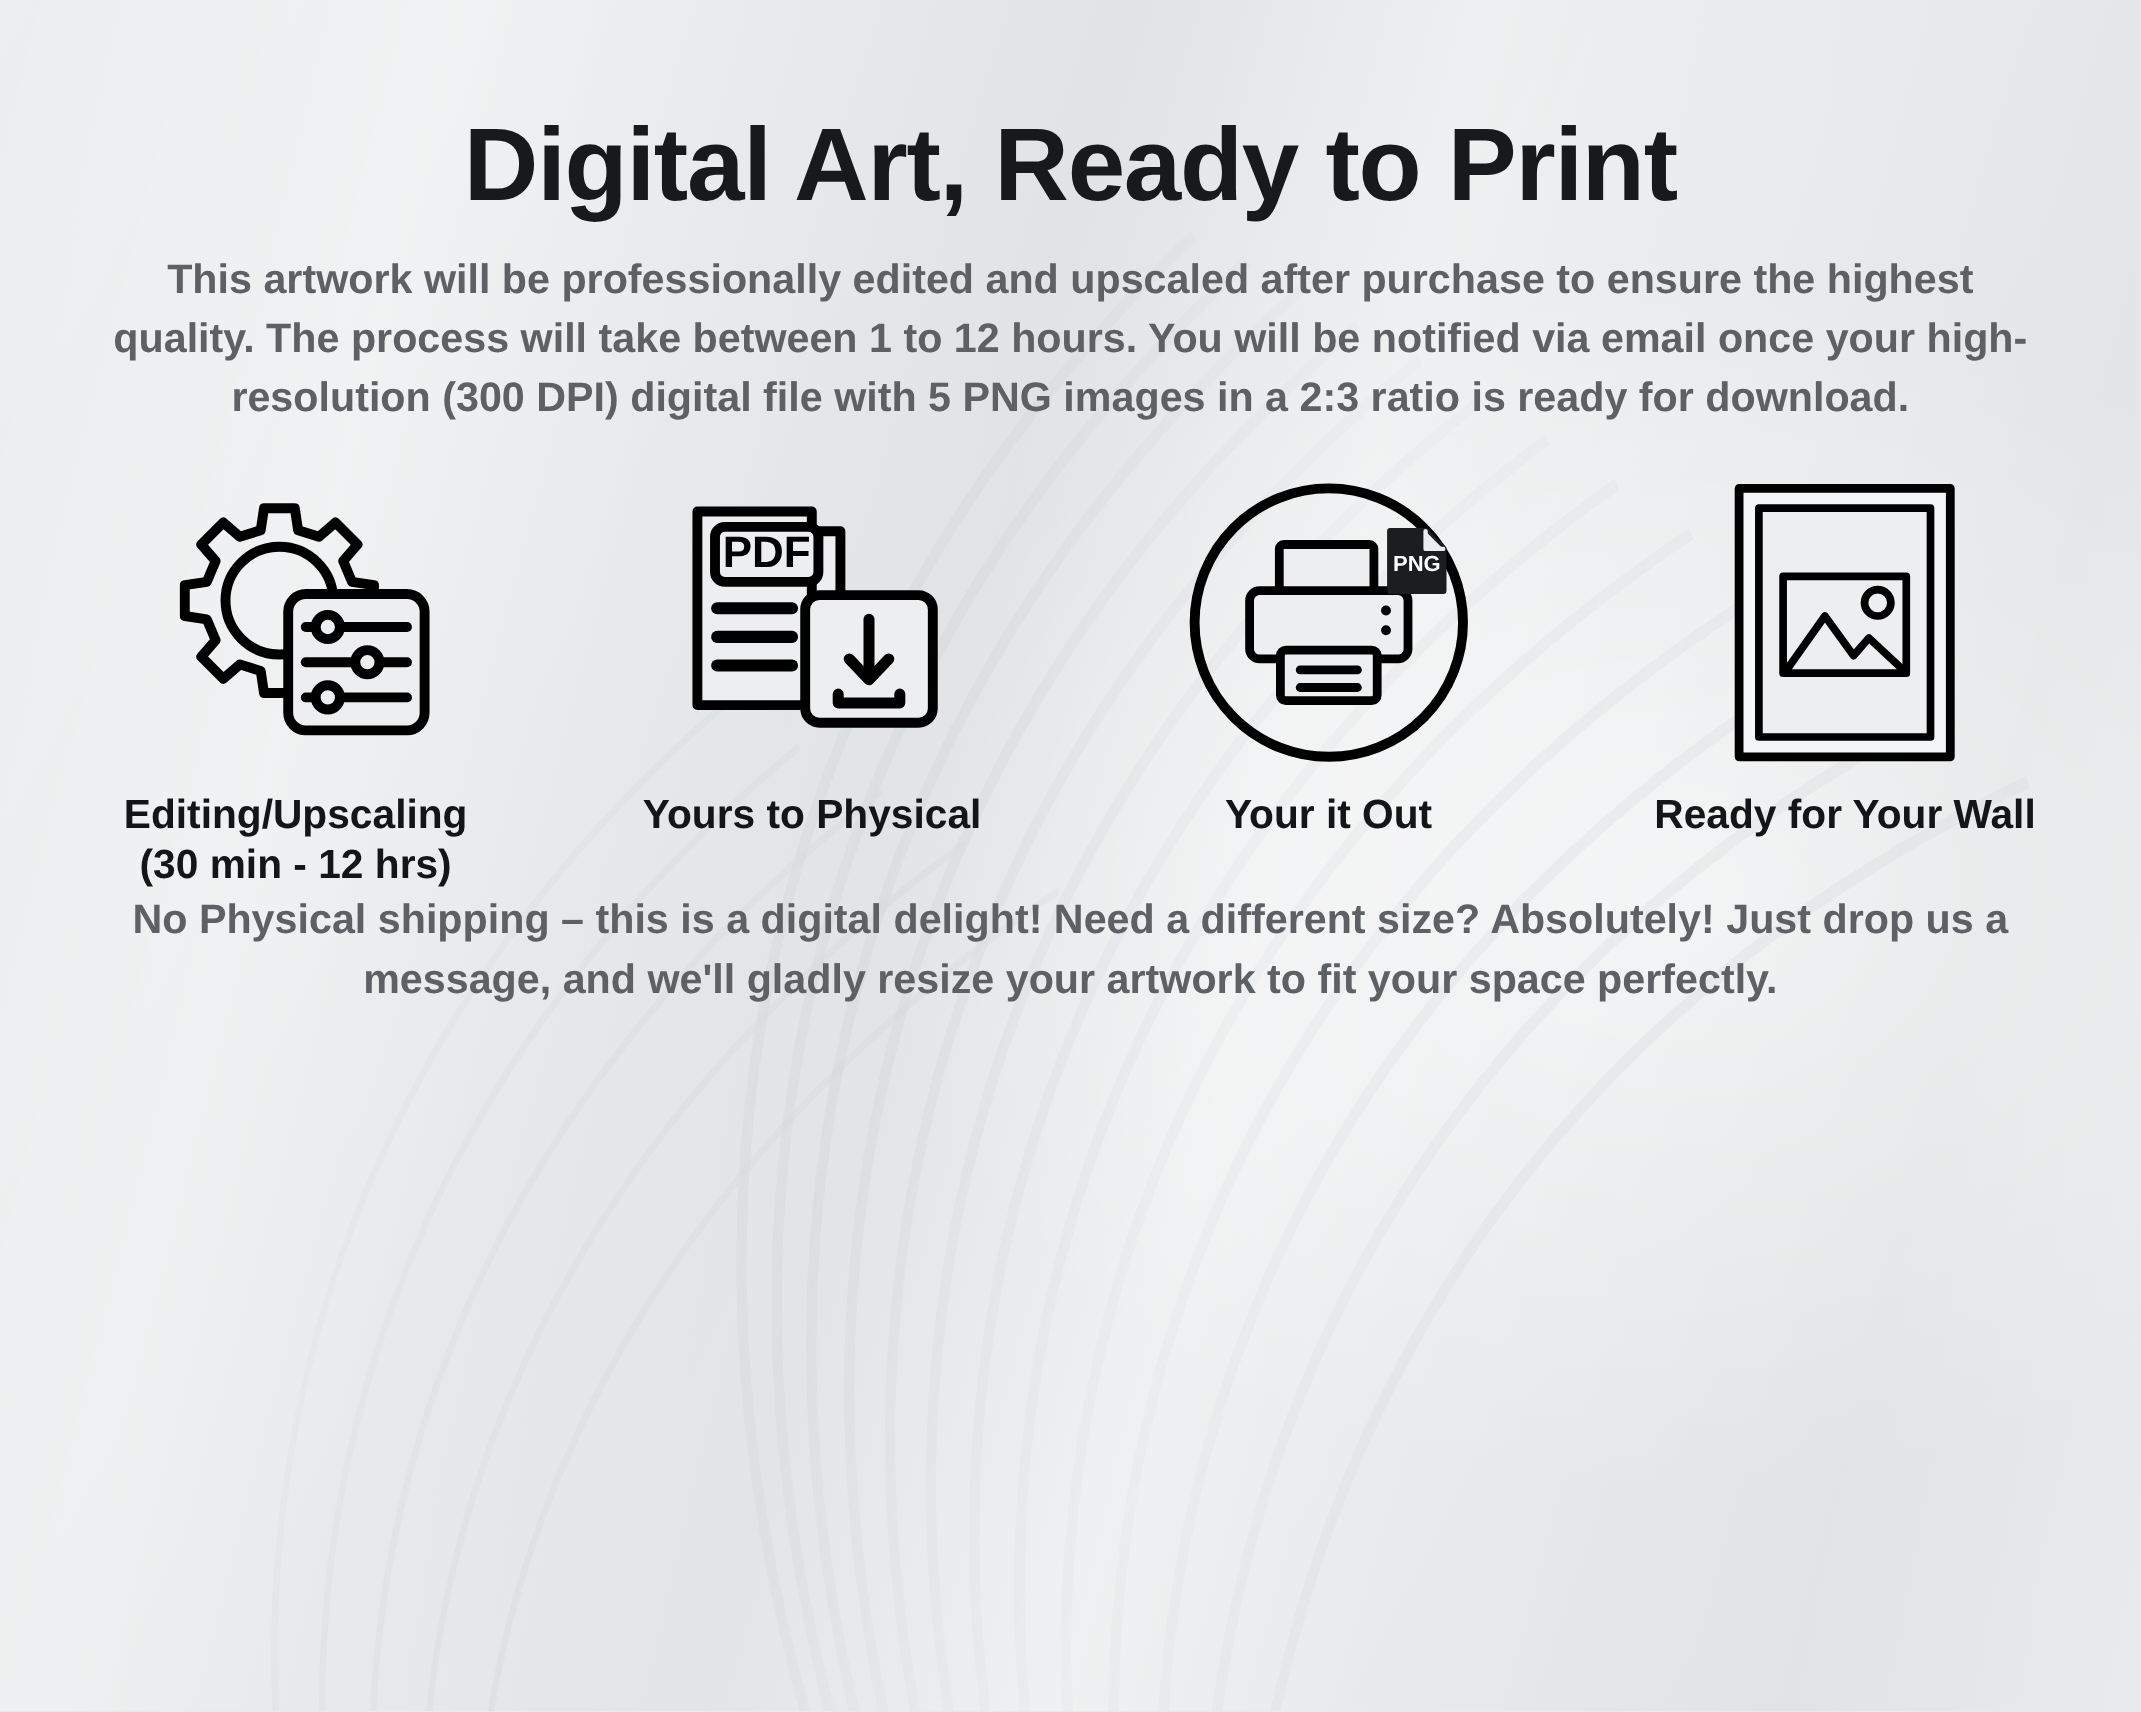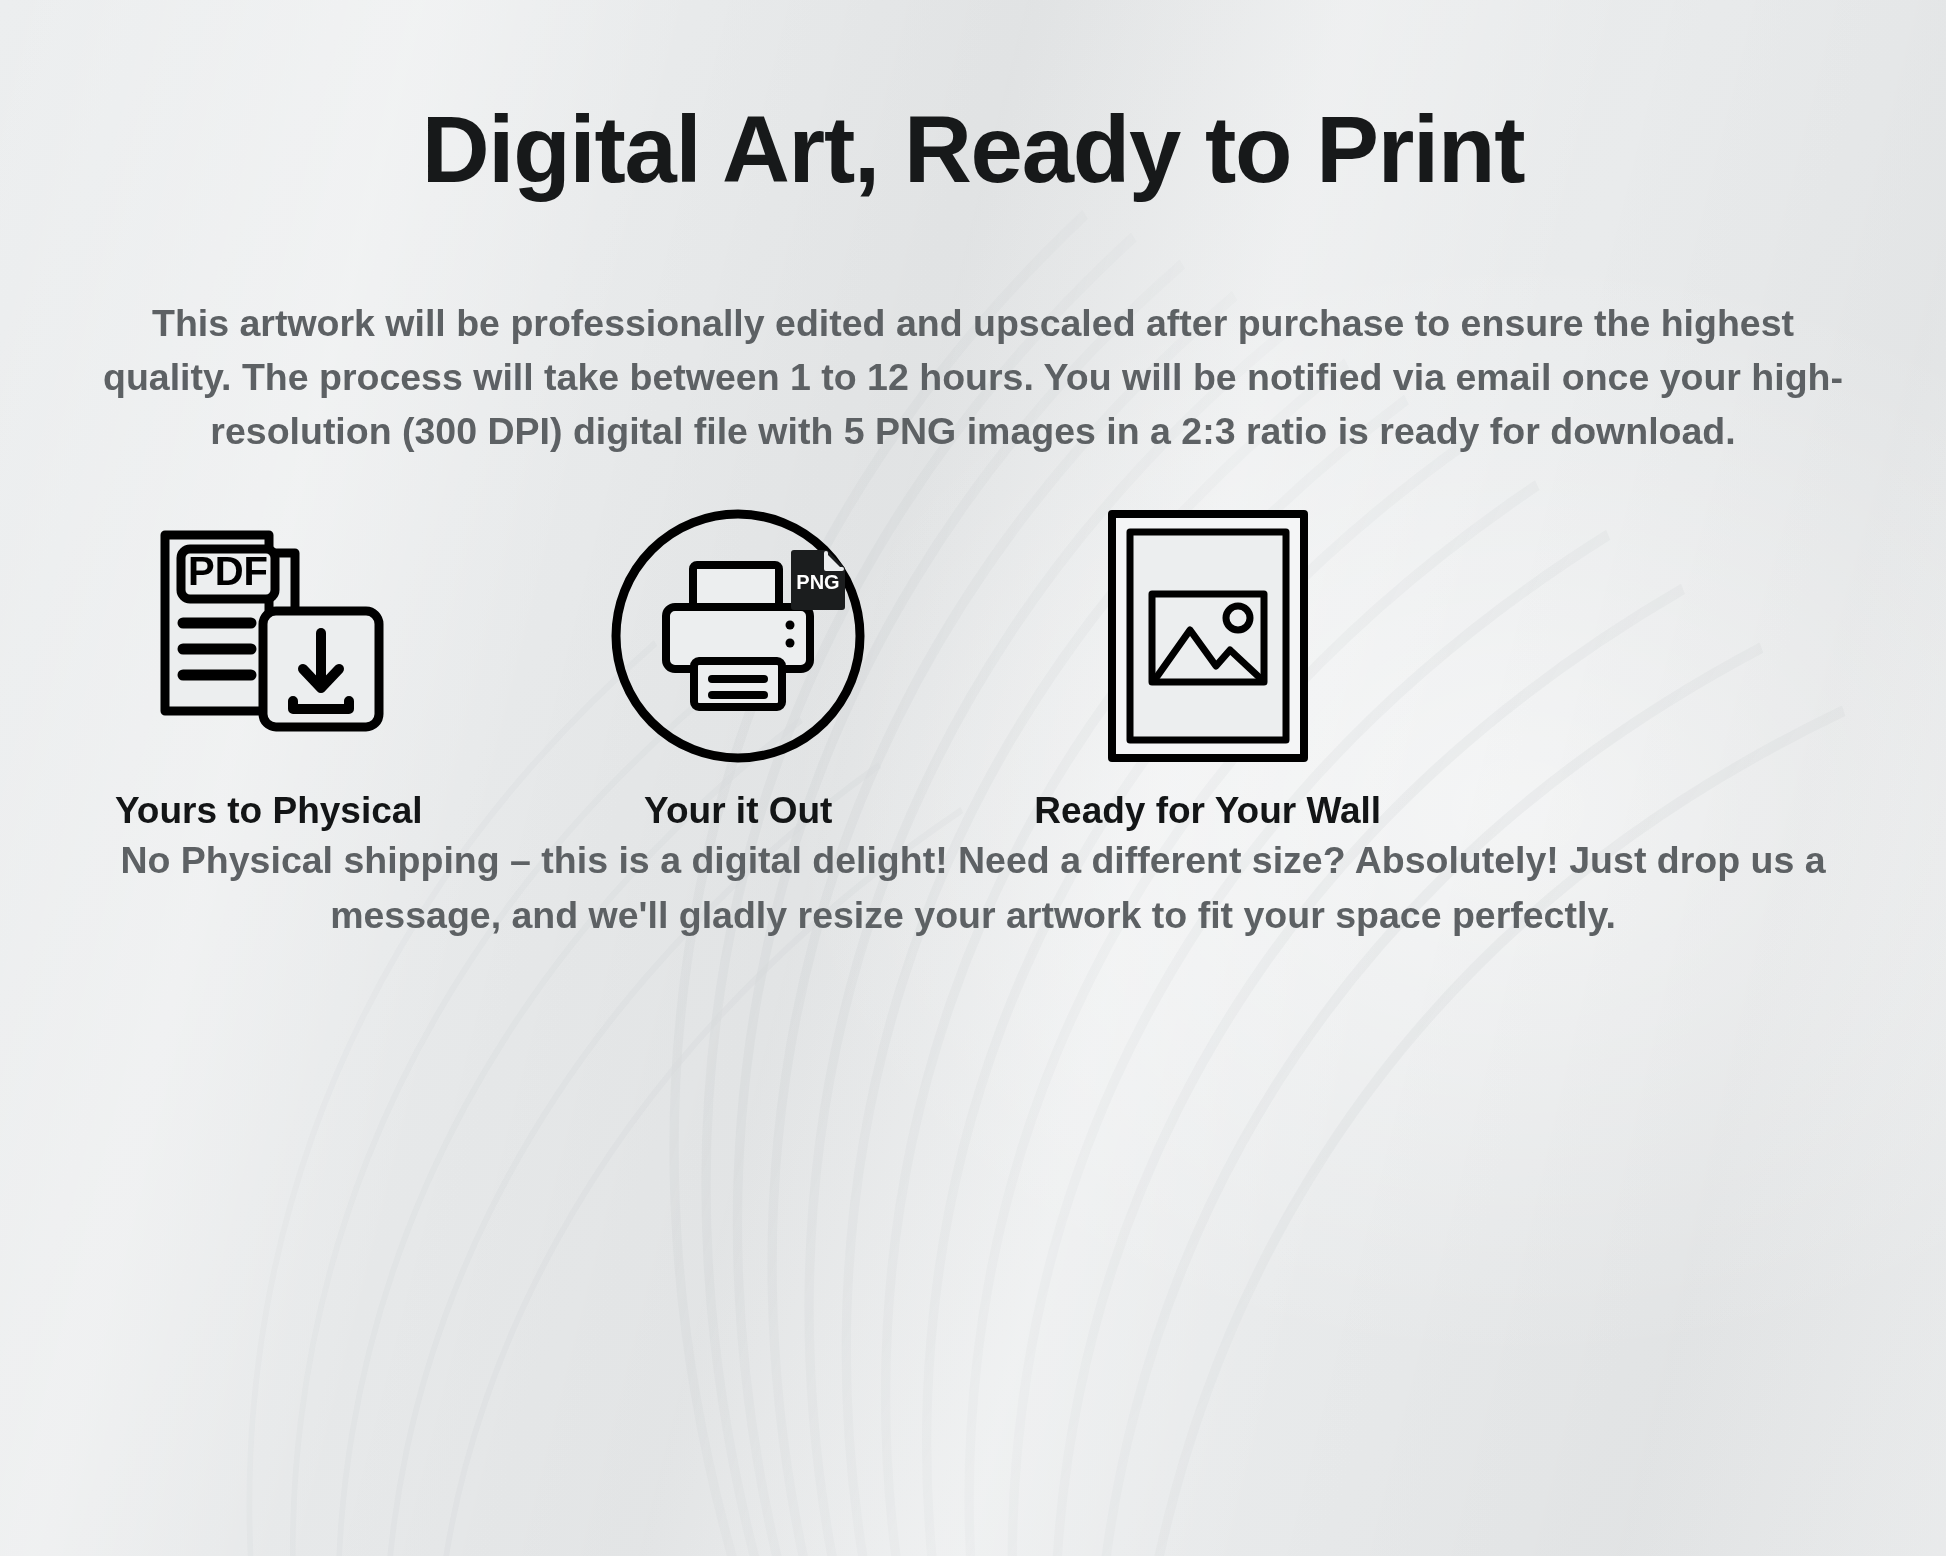--- a/index.html
+++ b/index.html
@@ -66,21 +66,21 @@
     margin-top: 100px;
     font-size: 94px;
     line-height: 1.06;
     font-weight: 700;
     color: #17191a;
     letter-spacing: -1.2px;
     text-align: center;
   }
 
   .intro {
-    margin-top: 96px;
+    margin-top: 26px;
     width: 1830px;
     text-align: center;
     font-size: 37.5px;
     line-height: 1.44;
     font-weight: 700;
     color: #5d6164;
     padding: 0 30px;
   }
 
   
@@ -179,20 +179,46 @@
 </div>
 
 <div class="page">
 
   <h1 class="headline">Digital Art, Ready to Print</h1>
 
   <p class="intro">This artwork will be professionally edited and upscaled after purchase to ensure the highest quality. The process will take between 1 to 12 hours. You will be notified via email once your high-resolution (300 DPI) digital file with 5 PNG images in a 2:3 ratio is ready for download.</p>
 
   <div class="features">
 
+    <div class="feature">
+      <div class="icon-box">
+        <svg width="250" height="232" viewBox="0 0 250 232" fill="none" stroke="#000" stroke-width="9" stroke-linejoin="round" stroke-linecap="round">
+
+          <path d="M96 12 L124 12 L127 32 L146 38 L161 25 L181 45 L168 60 L176 79 L196 82 L196 110
+                   L176 113 L168 132 L181 147 L161 167 L146 154 L127 160 L124 180 L96 180 L93 160
+                   L74 154 L59 167 L39 147 L52 132 L44 113 L24 110 L24 82 L44 79 L52 60 L39 45
+                   L59 25 L74 38 L93 32 Z"></path>
+
+          <circle cx="110" cy="96" r="49"></circle>
+
+          <rect x="118" y="90" width="124" height="124" rx="16" fill="#eceeef"></rect>
+
+          <line x1="134" y1="120" x2="226" y2="120"></line>
+          <circle cx="154" cy="120" r="11" fill="#eceeef"></circle>
+
+          <line x1="134" y1="152" x2="226" y2="152"></line>
+          <circle cx="190" cy="152" r="11" fill="#eceeef"></circle>
+
+          <line x1="134" y1="184" x2="226" y2="184"></line>
+          <circle cx="154" cy="184" r="11" fill="#eceeef"></circle>
+        </svg>
+      </div>
+      <div class="feature-label">Editing/Upscaling
+(30 min - 12 hrs)</div>
+    </div>
 
     <div class="feature">
       <div class="icon-box">
         <svg width="268" height="242" viewBox="0 0 268 242" fill="none" stroke="#000" stroke-width="9" stroke-linejoin="round" stroke-linecap="round">
 
           <path d="M56 38 L160 38 L160 156 L56 156 Z" fill="#eceeef"></path>
 
           <path d="M30 20 L134 20 L134 196 L30 196 Z" fill="#eceeef"></path>
 
           <rect x="46" y="34" width="94" height="50" rx="9" fill="#eceeef"></rect>

